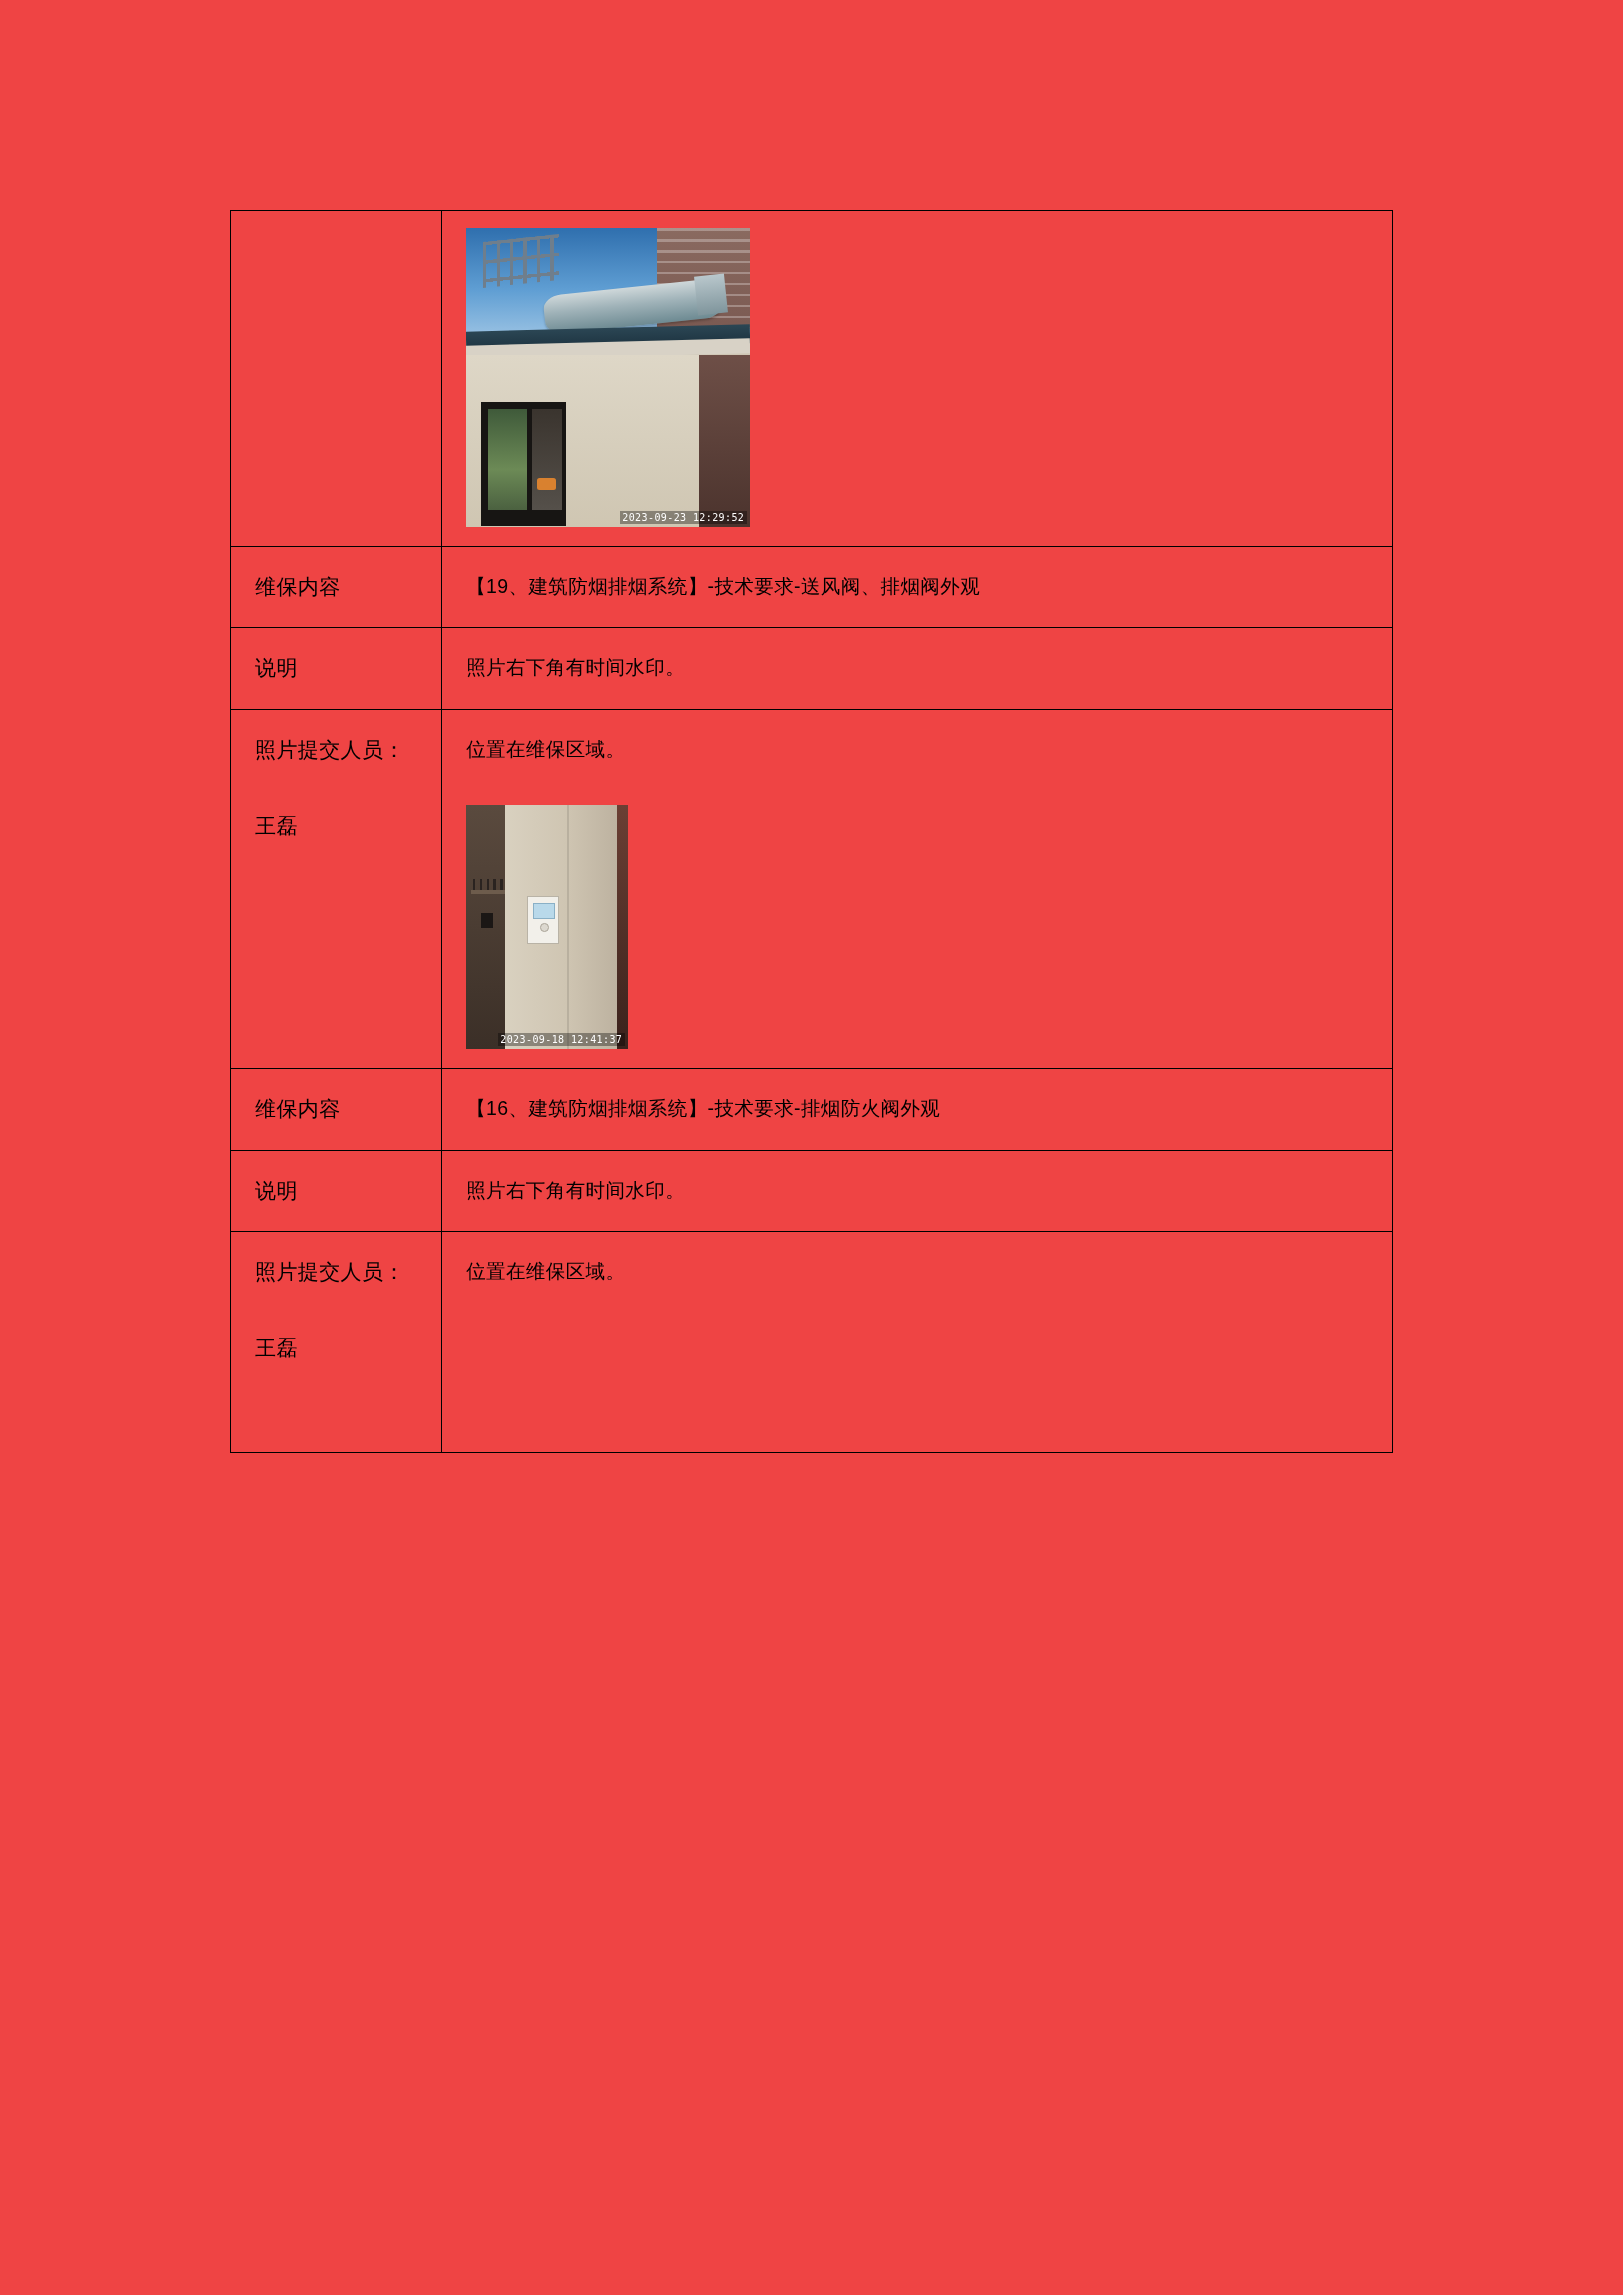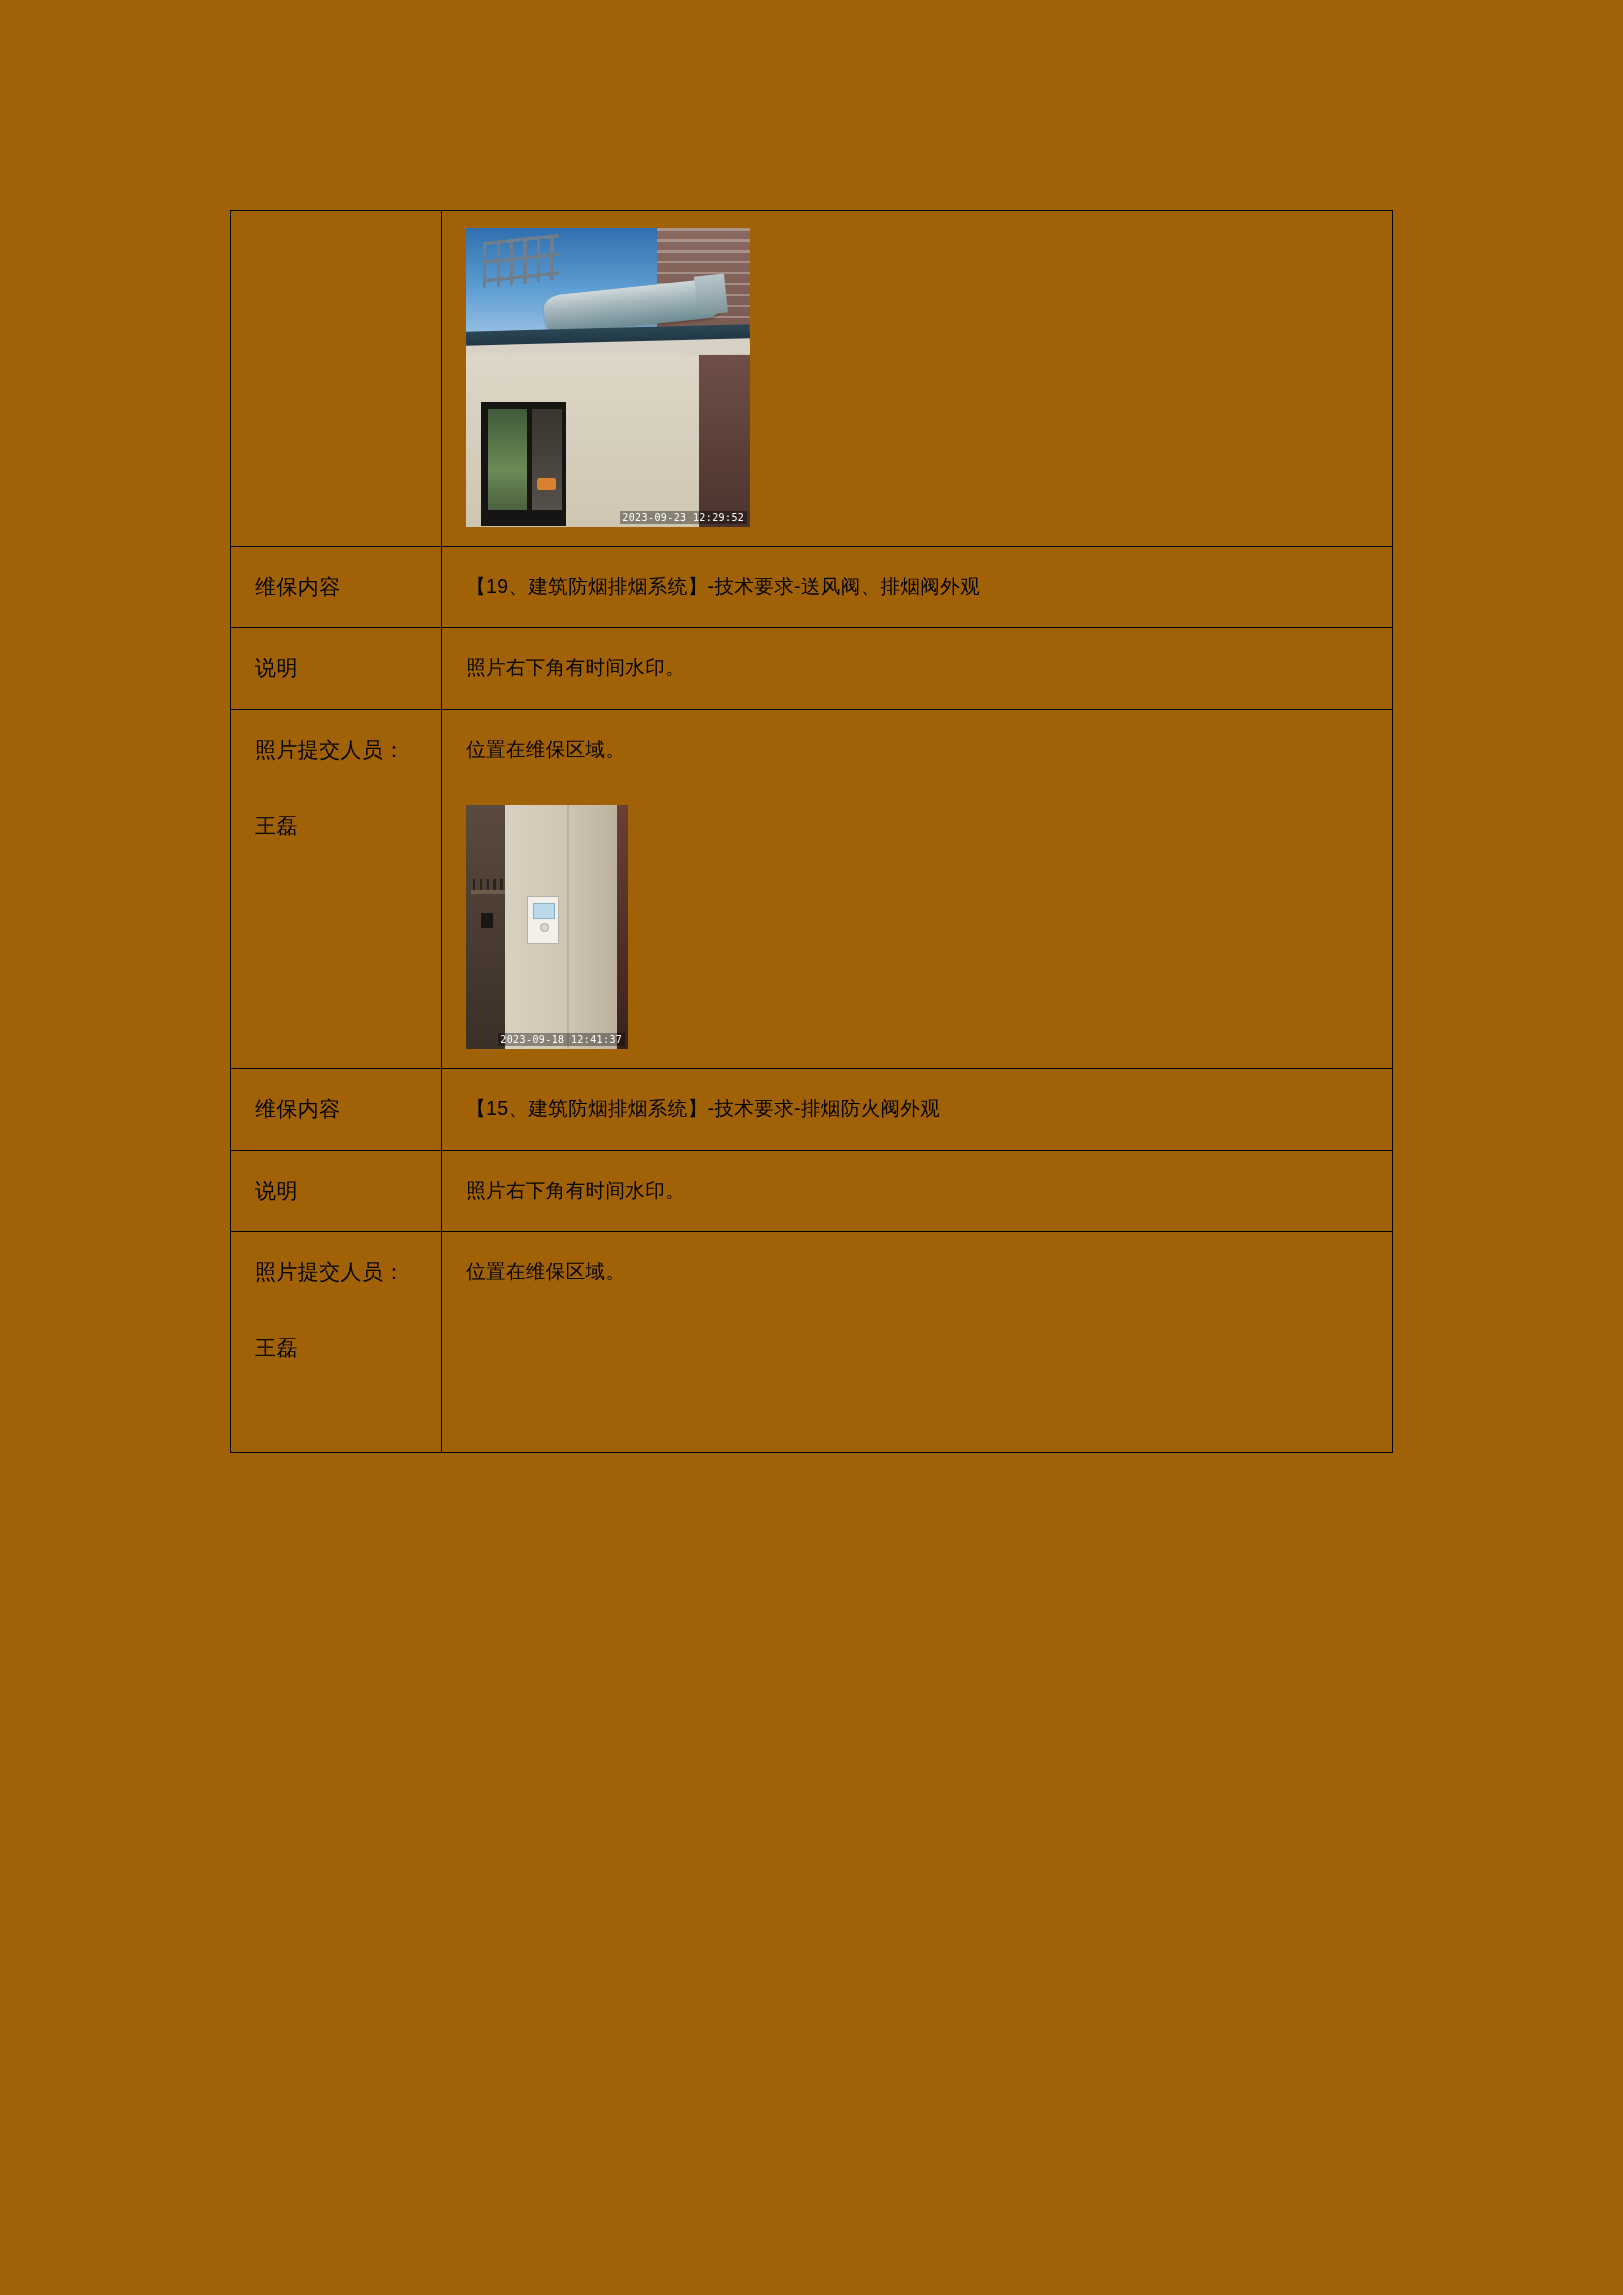--- a/index.html
+++ b/index.html
@@ -12,21 +12,21 @@
     height: 2295px;
     font-family: "Liberation Sans", sans-serif;
     color: #000000;
     position: relative;
   }
   .page {
     position: absolute;
     left: 0; top: 0;
     width: 1624px;
     height: 2295px;
-    background: #a16207;
+    background: #ef4444;
   }
   .doc-table {
     position: absolute;
     left: 230px;
     top: 210px;
     width: 1163px;
     border-collapse: collapse;
     table-layout: fixed;
   }
   .doc-table td {
@@ -286,21 +286,21 @@
             </div>
           </div>
         </td>
       </tr>
 
       <tr>
         <td>
           <div class="label-cell">维保内容</div>
         </td>
         <td>
-          <div class="content-cell">【15、建筑防烟排烟系统】-技术要求-排烟防火阀外观</div>
+          <div class="content-cell">【16、建筑防烟排烟系统】-技术要求-排烟防火阀外观</div>
         </td>
       </tr>
 
       <tr>
         <td>
           <div class="label-cell">说明</div>
         </td>
         <td>
           <div class="content-cell">照片右下角有时间水印。</div>
         </td>

